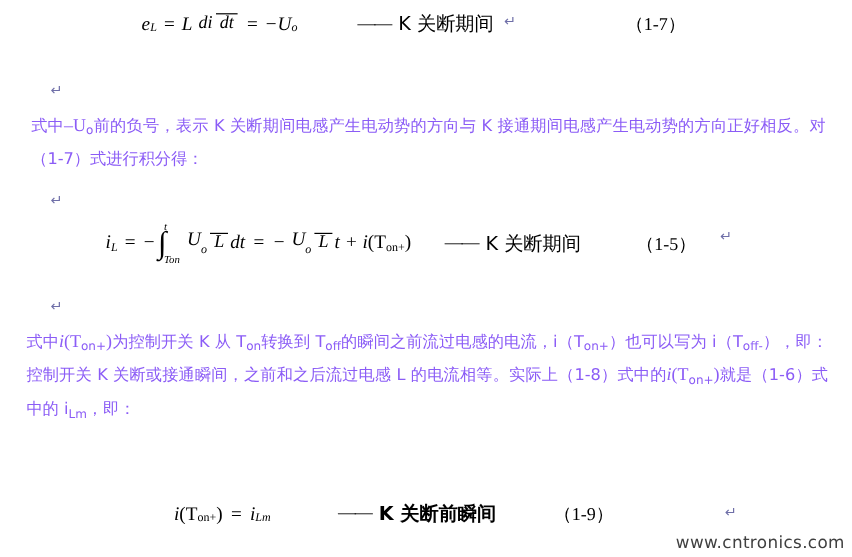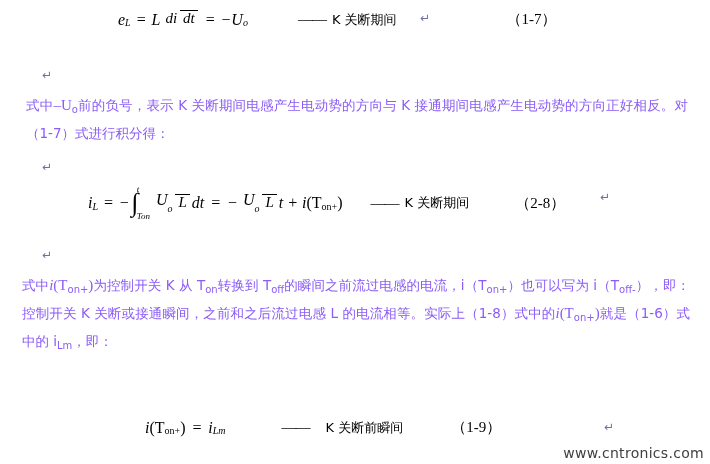--- a/index.html
+++ b/index.html
@@ -95,21 +95,21 @@
   .intgl .lim .bot {
     position: relative;
     top: 3px;
   }
   .dash {
     letter-spacing: -1px;
     font-family: "Liberation Serif", serif;
   }
   .cn {
     font-family: "DejaVu Sans", sans-serif;
-    font-size: 13px;
+    font-size: 16px;
   }
   .tagnum {
     font-family: "Liberation Serif", serif;
     font-size: 15px;
   }
   
   .para {
     position: absolute;
     font-family: "DejaVu Sans", sans-serif;
     font-size: 13.5px;
@@ -204,39 +204,39 @@
       <span class="den math">L</span>
     </span>
     <span class="math">t</span>
     <span class="math" style="margin:0 4px;">+</span>
     <span class="math">i</span>
       <span class="math-up math">(T</span>
       <span class="sub-up">on+</span>
       <span class="math math-up">)</span>
     <span class="dash" style="margin-left:28px;">——</span>
     <span class="cn" style="margin-left:6px;">K 关断期间</span>
-    <span class="tagnum" style="margin-left:46px;">（2-8）</span>
+    <span class="tagnum" style="margin-left:46px;">（1-5）</span>
   </div>
   <span class="ret" style="left:600px; top:190px;">↵</span>
 
   <span class="ret" style="left:42px; top:248px;">↵</span>
 
   <div class="para" style="left:22px; top:272px; width:668px;">
     <span>    式中</span><span class="mi">i</span><span class="mu">(T</span><span class="psub">on+</span><span class="mu">)</span><span>为控制开关 K 从 T</span><span class="psub">on</span><span>转换到 T</span><span class="psub">off</span><span>的瞬间之前流过电感的电流，i（T</span><span class="psub">on+</span><span>）也可以写为 i（T</span><span class="psub">off-</span><span>），即：控制开关 K 关断或接通瞬间，之前和之后流过电感 L 的电流相等。实际上（1-8）式中的</span><span class="mi">i</span><span class="mu">(T</span><span class="psub">on+</span><span class="mu">)</span><span>就是（1-6）式中的 i</span><span class="psub">Lm</span><span>，即：</span>
   </div>
 
   <div class="eq-line" style="left:145px; top:418px;">
     <span class="math">i</span>
       <span class="math math-up">(T</span>
       <span class="sub-up">on+</span>
       <span class="math math-up">)</span>
     <span class="math" style="margin:0 6px;">=</span>
     <span class="math">i</span>
       <span class="sub">Lm</span>
     <span class="dash" style="margin-left:56px;">——</span>
-    <span class="cn" style="margin-left:16px;">K 关断前瞬间</span>
+    <span class="cn" style="margin-left:6px;font-weight:bold;">K 关断前瞬间</span>
     <span class="tagnum" style="margin-left:48px;">（1-9）</span>
   </div>
   <span class="ret" style="left:604px; top:420px;">↵</span>
 
   <div class="watermark">www.cntronics.com</div>
 
 </div>
 
 </body></html>

